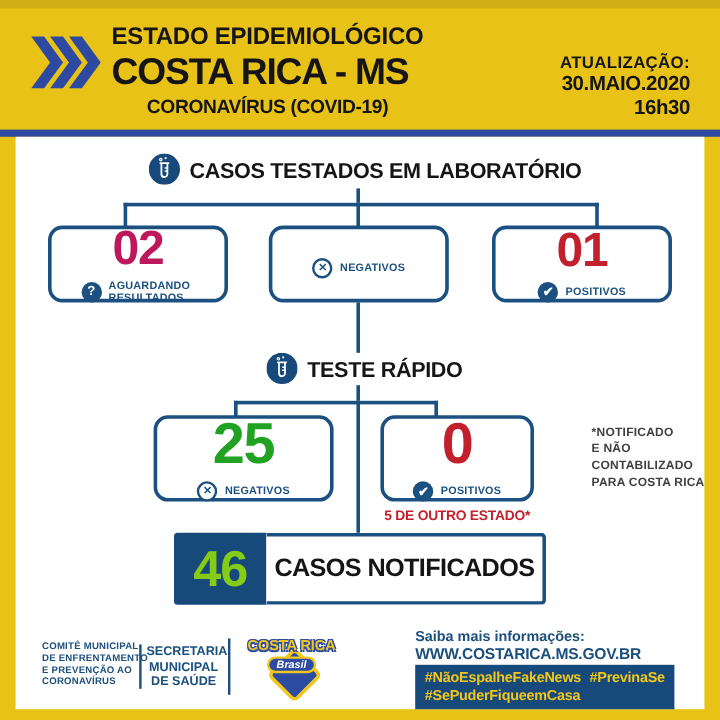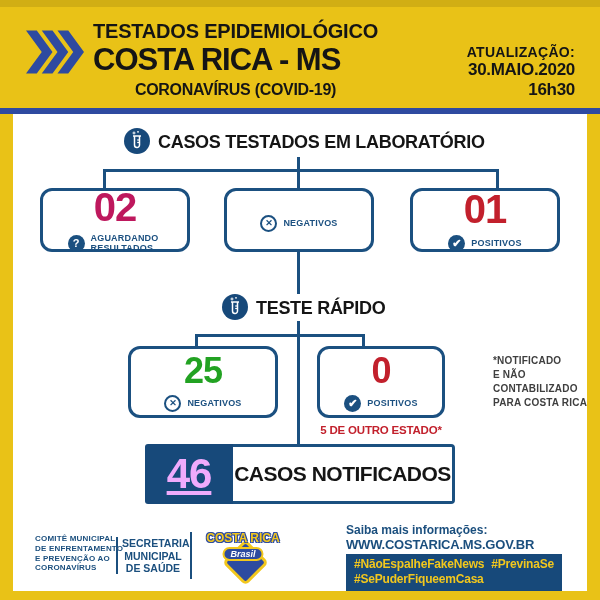--- a/index.html
+++ b/index.html
@@ -26,35 +26,35 @@
   .sec-title{font-size:18px;font-weight:700;color:#151515;letter-spacing:-0.3px;}
 
   
   .line{background:#1b5080;}
 
   
   .card{background:#fff;border:3px solid #1b5080;border-radius:12px;box-sizing:border-box;
         display:flex;flex-direction:column;align-items:center;justify-content:center;}
   .card-num{font-weight:900;line-height:1;letter-spacing:-1px;}
   .num-row1{font-size:40px;}
-  .num-row2{font-size:36px;}
+  .num-row2{font-size:48px;}
   .card-label{display:flex;align-items:center;gap:6px;margin-top:6px;}
   .label-text{font-size:9px;font-weight:800;color:#1b5080;letter-spacing:0.2px;line-height:1.15;}
   .chip{width:17px;height:17px;border-radius:50%;display:flex;align-items:center;justify-content:center;
         box-sizing:border-box;font-weight:900;flex:0 0 auto;}
   .chip-filled{background:#1b5080;color:#fff;font-size:11px;}
   .chip-outline{background:#fff;border:2.5px solid #1b5080;color:#1b5080;font-size:9px;}
 
   .footnote-red{color:#c2202c;font-size:11.5px;font-weight:700;text-align:center;letter-spacing:-0.2px;}
   .side-note{font-size:10px;font-weight:600;color:#3f3f3f;line-height:1.4;letter-spacing:0.2px;margin-left:41px;}
 
   
   #banner{left:145px;top:444px;width:310px;height:60px;display:flex;}
-  #banner-num{width:88px;background:#17497a;color:#f0abfc;font-size:42px;font-weight:900;
-              display:flex;align-items:center;justify-content:center;border-radius:3px 0 0 3px;letter-spacing:-1px;text-decoration:underline;}
+  #banner-num{width:77px;background:#17497a;color:#84cc16;font-size:42px;font-weight:900;
+              display:flex;align-items:center;justify-content:center;border-radius:3px 0 0 3px;letter-spacing:-1px;}
   #banner-label{flex:1;background:#fff;border:3px solid #1b5080;border-left:none;box-sizing:border-box;
                 display:flex;align-items:center;justify-content:center;font-size:21px;font-weight:900;
                 color:#151515;letter-spacing:-0.5px;border-radius:0 4px 4px 0;}
 
   
   .foot-navy{color:#1b4f7e;}
   #committee{left:35px;top:534px;font-size:8px;font-weight:800;line-height:1.22;letter-spacing:0.2px;}
   .v-div{width:2px;background:#1b4f7e;}
   #secretary{left:122px;top:537px;width:62px;text-align:center;font-size:10.5px;font-weight:800;line-height:1.2;}
   #info-block{left:346px;top:523px;}
@@ -86,21 +86,21 @@
     <svg width="58" height="52" viewBox="0 0 70 52">
       <g fill="#2e4aa0">
         <polygon points="0,0 13,0 32,26 13,52 0,52 19,26"></polygon>
         <polygon points="19,0 32,0 51,26 32,52 19,52 38,26"></polygon>
         <polygon points="38,0 51,0 70,26 51,52 38,52 57,26"></polygon>
       </g>
     </svg>
   </div>
 
   <div class="abs" id="title-block">
-    <div class="title-l1">TESTADOS EPIDEMIOLÓGICO</div>
+    <div class="title-l1">ESTADO EPIDEMIOLÓGICO</div>
     <div class="title-l2">COSTA RICA - MS</div>
     <div class="title-l3">CORONAVÍRUS (COVID-19)</div>
   </div>
 
   <div class="abs" id="update-block">
     <div class="upd-label">ATUALIZAÇÃO:</div>
     <div class="upd-big">30.MAIO.2020</div>
     <div class="upd-big">16h30</div>
   </div>
 

